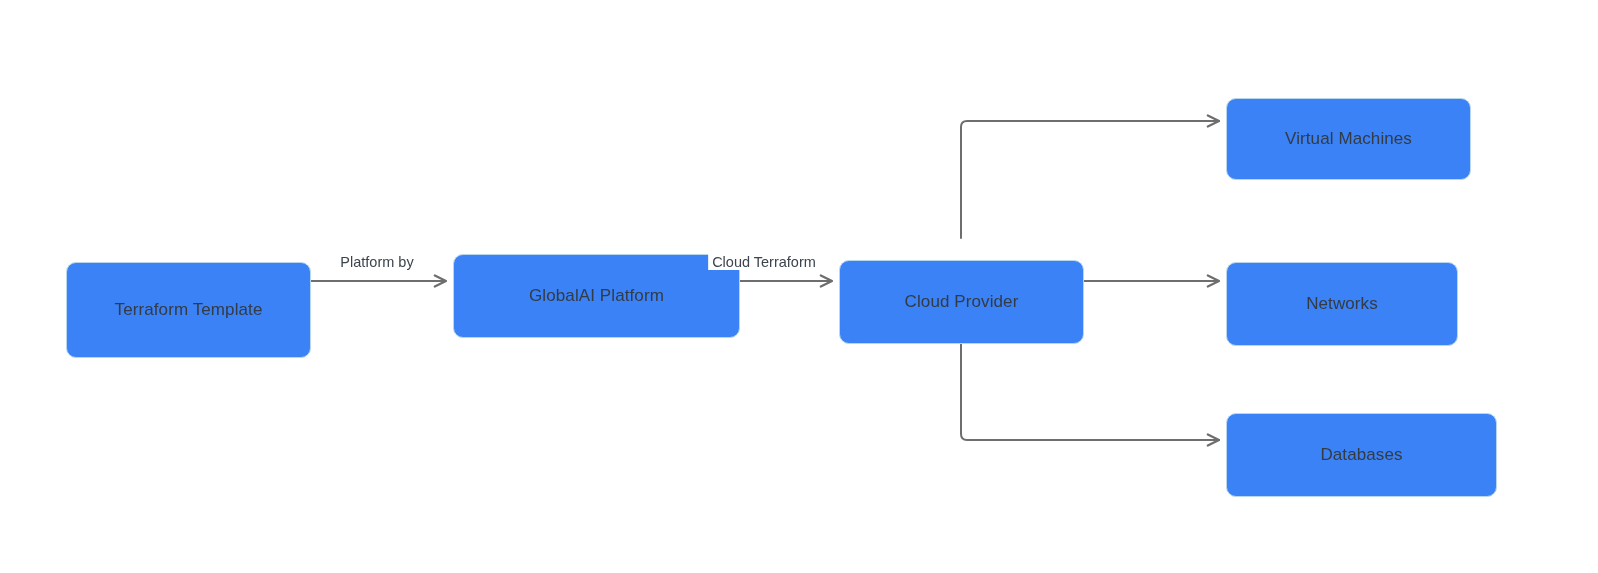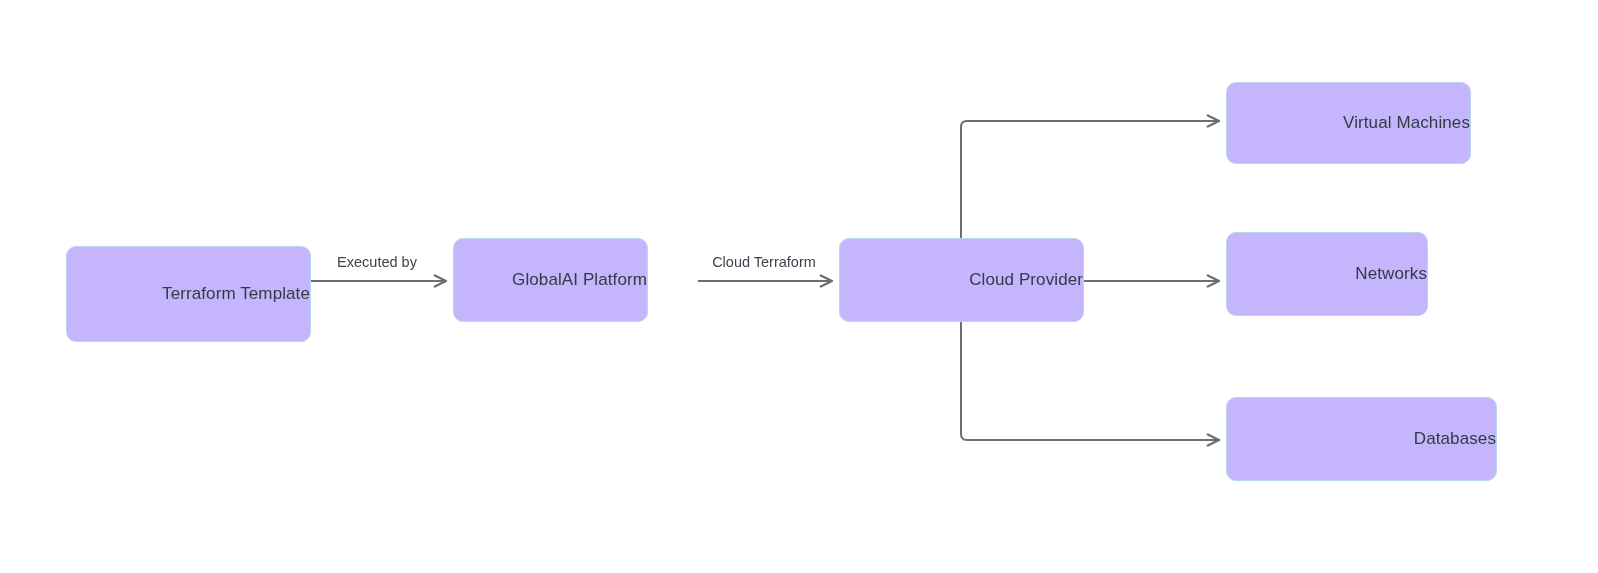--- a/index.html
+++ b/index.html
@@ -22,27 +22,28 @@
     position: absolute;
     left: 0;
     top: 0;
     width: 1598px;
     height: 573px;
     pointer-events: none;
   }
   .node {
     position: absolute;
     box-sizing: border-box;
-    background: #c4b5fd;
+    background: #3b82f6;
     border: 1px solid #b8d7ef;
     border-radius: 10px;
     display: flex;
     align-items: center;
-    justify-content: flex-end;
+    justify-content: center;
     text-align: center;
+    margin-top: 16px;
   }
   .node-label {
     font-family: "Liberation Sans", sans-serif;
     font-size: 17px;
     line-height: 1.2;
     color: #333b44;
     letter-spacing: 0.1px;
     white-space: nowrap;
   }
   .edge-label {
@@ -76,37 +77,37 @@
 
     <path d="M 1084 281 L 1219 281" fill="none" stroke="#6e6e6e" stroke-width="2" marker-end="url(#arrowhead)"></path>
 
     <path d="M 961 322 L 961 434 Q 961 440 967 440 L 1219 440" fill="none" stroke="#6e6e6e" stroke-width="2" stroke-linecap="round" marker-end="url(#arrowhead)"></path>
   </svg>
 
   <div class="node" id="node-terraform-template" style="left:66px; top:246px; width:245px; height:96px;">
     <span class="node-label">Terraform Template</span>
   </div>
 
-  <div class="node" id="node-globalai-platform" style="left:453px; top:238px; width:195px; height:84px;">
+  <div class="node" id="node-globalai-platform" style="left:453px; top:238px; width:287px; height:84px;">
     <span class="node-label">GlobalAI Platform</span>
   </div>
 
-  <div class="node" id="node-cloud-provider" style="left:839px; top:238px; width:245px; height:84px;">
+  <div class="node" id="node-cloud-provider" style="left:839px; top:244px; width:245px; height:84px;">
     <span class="node-label">Cloud Provider</span>
   </div>
 
   <div class="node" id="node-virtual-machines" style="left:1226px; top:82px; width:245px; height:82px;">
     <span class="node-label">Virtual Machines</span>
   </div>
 
-  <div class="node" id="node-networks" style="left:1226px; top:232px; width:202px; height:84px;">
+  <div class="node" id="node-networks" style="left:1226px; top:246px; width:232px; height:84px;">
     <span class="node-label">Networks</span>
   </div>
 
   <div class="node" id="node-databases" style="left:1226px; top:397px; width:271px; height:84px;">
     <span class="node-label">Databases</span>
   </div>
 
-  <div class="edge-label" style="left:377px; top:262px;">Executed by</div>
+  <div class="edge-label" style="left:377px; top:262px;">Platform by</div>
 
   <div class="edge-label" style="left:764px; top:262px;">Cloud Terraform</div>
 
 </div>
 
 </body></html>

